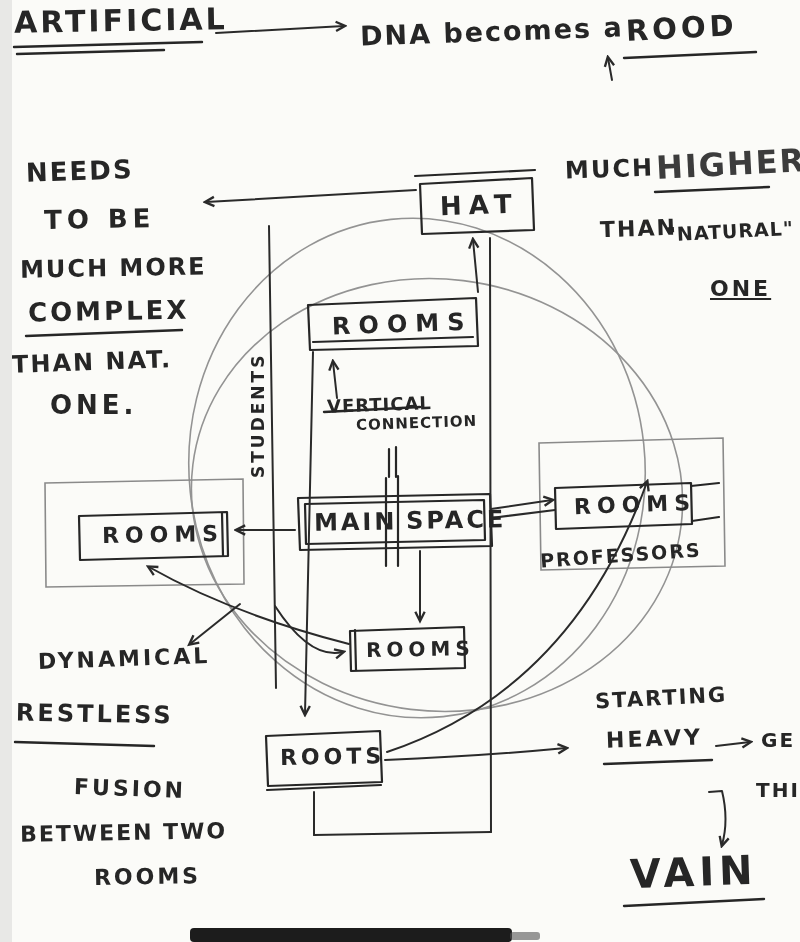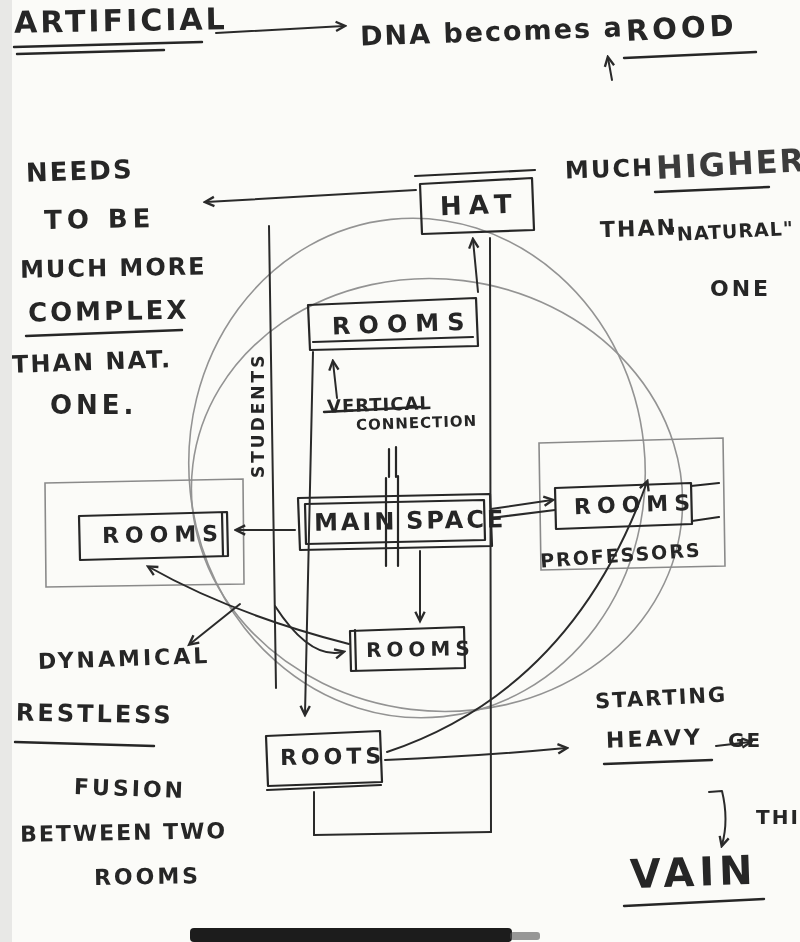--- a/index.html
+++ b/index.html
@@ -102,21 +102,21 @@
   <div class="hw" style="left:32px;top:206px;font-size:26px;letter-spacing:5px;transform:rotate(-1deg);">TO BE</div>
   <div class="hw" style="left:8px;top:256px;font-size:24px;transform:rotate(-1deg);">MUCH MORE</div>
   <div class="hw" style="left:16px;top:298px;font-size:26px;letter-spacing:3px;transform:rotate(-1deg);">COMPLEX</div>
   <div class="hw" style="left:0px;top:350px;font-size:24px;transform:rotate(-2deg);">THAN NAT.</div>
   <div class="hw" style="left:38px;top:392px;font-size:26px;letter-spacing:4px;">ONE.</div>
 
   <div class="hw" style="left:553px;top:157px;font-size:24px;transform:rotate(-2deg);">MUCH</div>
   <div class="hw" style="left:644px;top:148px;font-size:32px;letter-spacing:2px;transform:rotate(-3deg);color:#3c3c3c;">HIGHER</div>
   <div class="hw" style="left:588px;top:218px;font-size:22px;transform:rotate(-2deg);">THAN</div>
   <div class="hw" style="left:654px;top:222px;font-size:19px;letter-spacing:1px;transform:rotate(-3deg);">"NATURAL"</div>
-  <div class="hw" style="left:698px;top:278px;font-size:22px;letter-spacing:3px;">ONE</div>
+  <div class="hw" style="left:698px;top:278px;font-size:22px;letter-spacing:3px;text-decoration:underline;">ONE</div>
 
   <div class="hw" style="left:428px;top:192px;font-size:26px;letter-spacing:7px;transform:rotate(-2deg);">HAT</div>
   <div class="hw" style="left:320px;top:312px;font-size:24px;letter-spacing:8px;transform:rotate(-2deg);">ROOMS</div>
   <div class="hw" style="left:302px;top:510px;font-size:24px;letter-spacing:3px;transform:rotate(-1deg);">MAIN</div>
   <div class="hw" style="left:394px;top:508px;font-size:24px;letter-spacing:3px;transform:rotate(-1deg);">SPACE</div>
   <div class="hw" style="left:90px;top:524px;font-size:22px;letter-spacing:6px;transform:rotate(-1deg);">ROOMS</div>
   <div class="hw" style="left:562px;top:494px;font-size:22px;letter-spacing:6px;transform:rotate(-2deg);">ROOMS</div>
   <div class="hw" style="left:354px;top:639px;font-size:20px;letter-spacing:5px;transform:rotate(-1deg);">ROOMS</div>
   <div class="hw" style="left:268px;top:746px;font-size:22px;letter-spacing:4px;transform:rotate(-1deg);">ROOTS</div>
 
@@ -126,17 +126,17 @@
   <div class="hw" style="left:528px;top:546px;font-size:19px;letter-spacing:2px;transform:rotate(-4deg);">PROFESSORS</div>
 
   <div class="hw" style="left:26px;top:648px;font-size:22px;letter-spacing:3px;transform:rotate(-2deg);">DYNAMICAL</div>
   <div class="hw" style="left:4px;top:702px;font-size:24px;letter-spacing:3px;transform:rotate(1deg);">RESTLESS</div>
   <div class="hw" style="left:62px;top:778px;font-size:22px;letter-spacing:3px;transform:rotate(2deg);">FUSION</div>
   <div class="hw" style="left:8px;top:822px;font-size:22px;letter-spacing:2px;transform:rotate(-1deg);">BETWEEN TWO</div>
   <div class="hw" style="left:82px;top:866px;font-size:22px;letter-spacing:3px;transform:rotate(-1deg);">ROOMS</div>
 
   <div class="hw" style="left:583px;top:688px;font-size:21px;letter-spacing:2px;transform:rotate(-3deg);">STARTING</div>
   <div class="hw" style="left:594px;top:728px;font-size:22px;letter-spacing:3px;transform:rotate(-2deg);">HEAVY</div>
-  <div class="hw" style="left:716px;top:730px;font-size:20px;letter-spacing:2px;">GE</div>
-  <div class="hw" style="left:744px;top:807px;font-size:20px;letter-spacing:2px;">THI</div>
+  <div class="hw" style="left:749px;top:730px;font-size:20px;letter-spacing:2px;">GE</div>
+  <div class="hw" style="left:744px;top:780px;font-size:20px;letter-spacing:2px;">THI</div>
   <div class="hw" style="left:618px;top:852px;font-size:40px;letter-spacing:5px;transform:rotate(-2deg);">VAIN</div>
 
 </div>
 
 </body></html>

